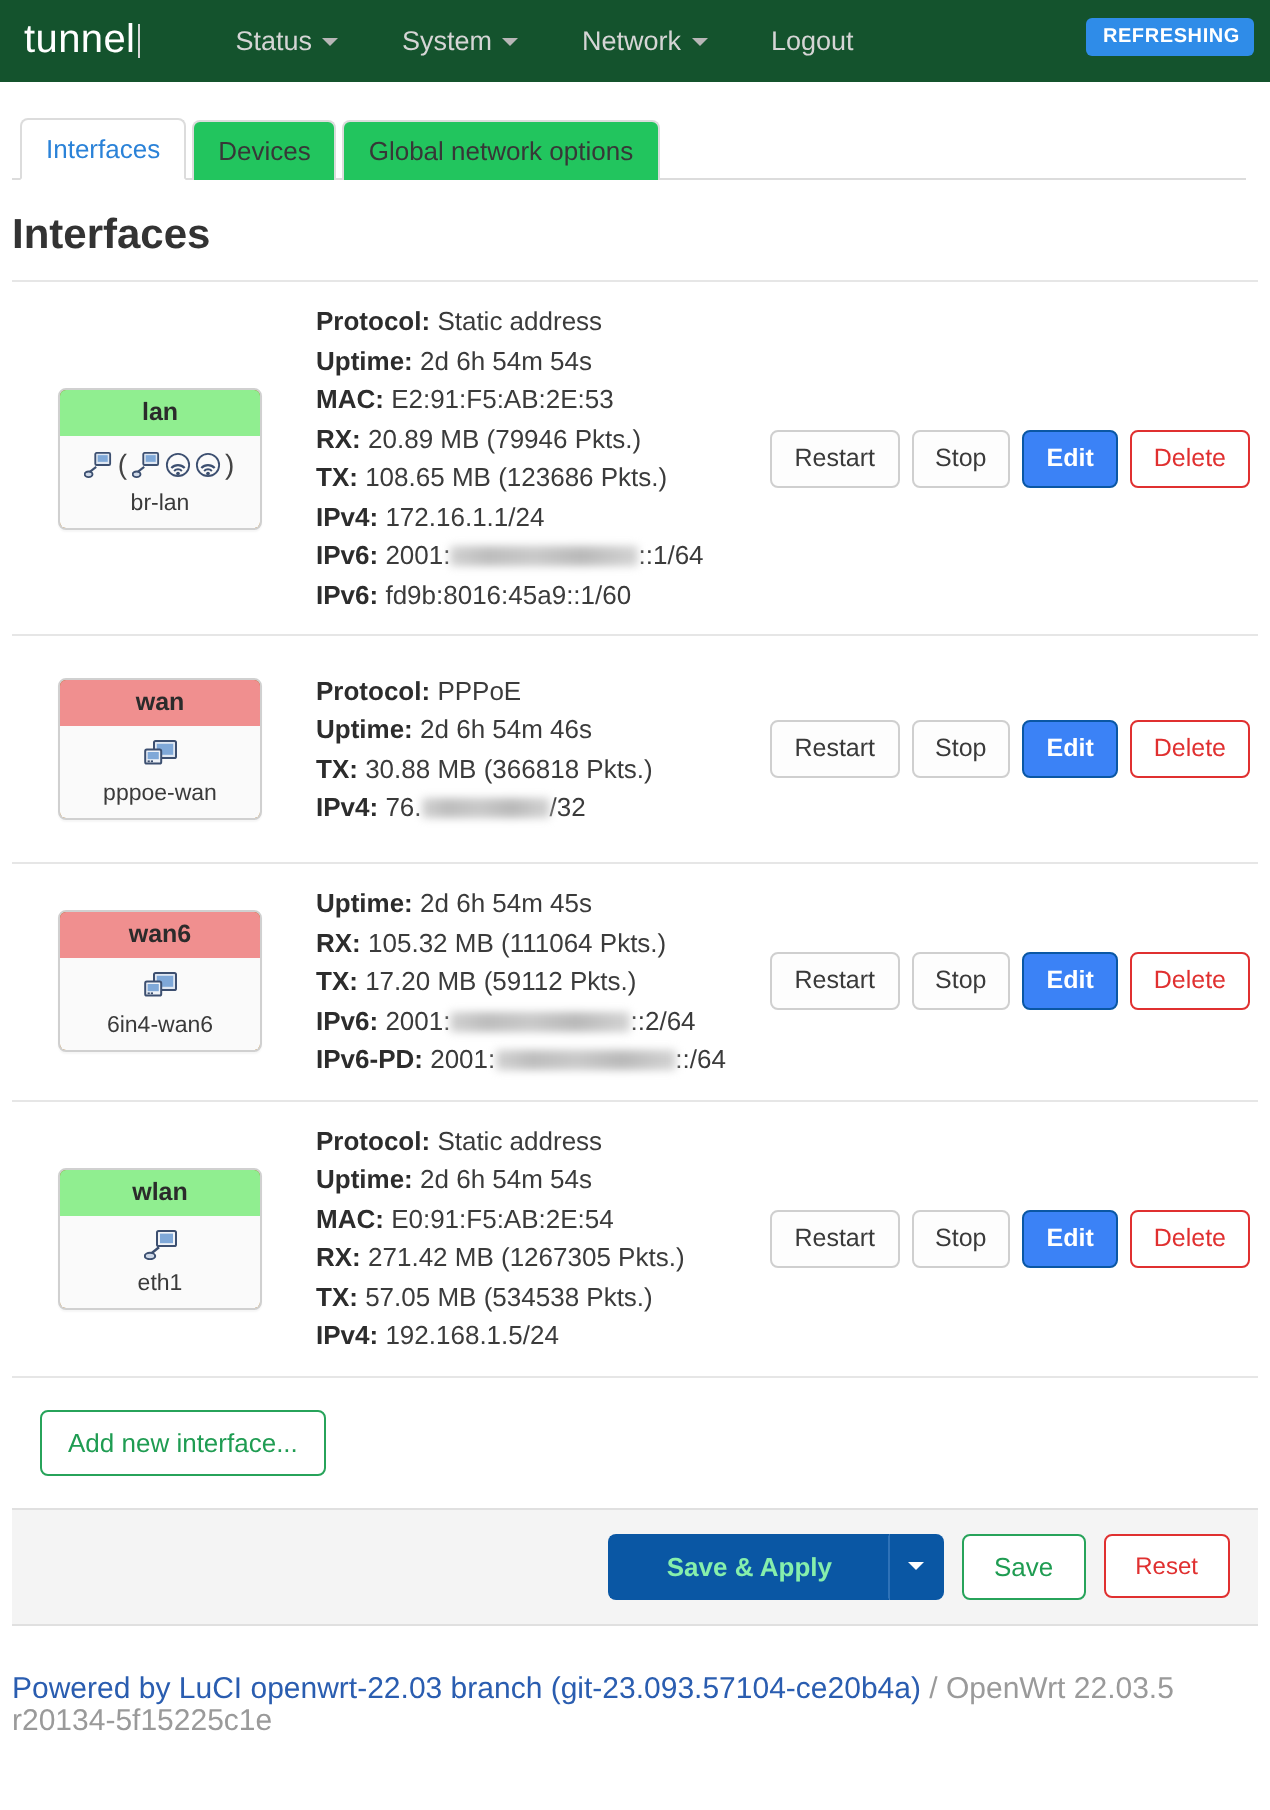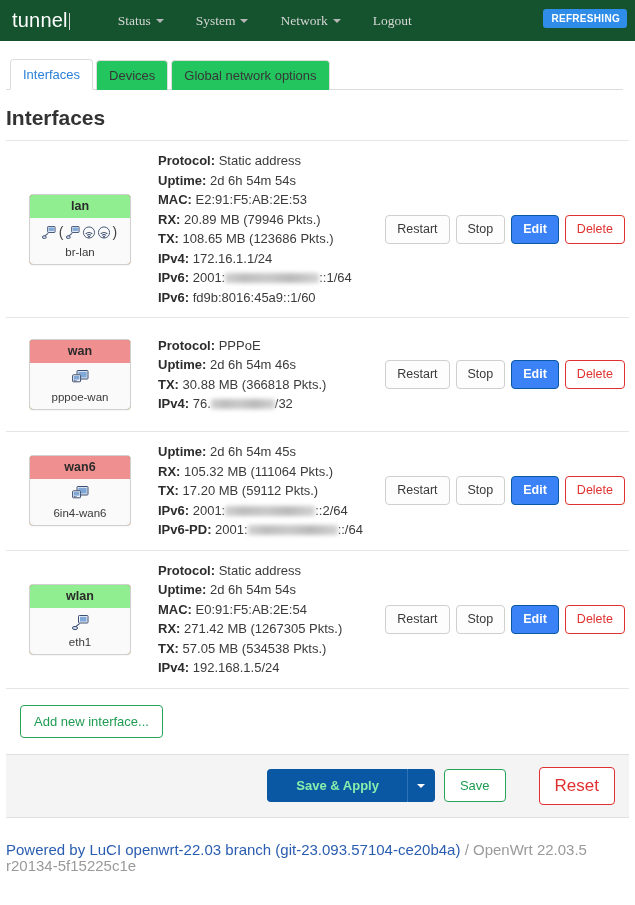--- a/index.html
+++ b/index.html
@@ -43,21 +43,20 @@
     margin-left: 1px;
   }
   .nav-items { display: flex; align-items: center; margin-left: 26px; }
   .nav-item {
     color: #d5d5d5;
     font-size: 13.5px;
     padding: 0 16px;
     white-space: nowrap;
     cursor: pointer;
     line-height: 41px;
-    font-family: Liberation Serif, serif;
   }
   .caret {
     display: inline-block;
     width: 0; height: 0;
     margin-left: 5px;
     vertical-align: 2px;
     border-left: 4px solid transparent;
     border-right: 4px solid transparent;
     border-top: 4px solid #b7b7b7;
   }
@@ -250,21 +249,21 @@
     border: 1px solid #0a57a4;
     border-left: none;
     border-radius: 0 4px 4px 0;
     color: #fff;
     padding: 8px 9px;
     display: flex;
     align-items: center;
   }
   .btn-apply-caret .caret { border-top-color: #ffffff; margin-left: 0; vertical-align: 0; }
   .btn-save { background: #fff; border: 1px solid #27a35a; color: #1f9c52; font-size: 13px; padding: 8px 15px; border-radius: 4px; }
-  .btn-reset { background: #fff; border: 1px solid #e03030; color: #e03030; font-size: 17px; padding: 8px 15px; border-radius: 4px; margin-left: 24px; }
+  .btn-reset { background: #fff; border: 1px solid #e03030; color: #e03030; font-size: 12px; padding: 8px 15px; border-radius: 4px; }
 
   
   .footer {
     font-size: 15px;
     color: #777;
     padding: 24px 0 0 6px;
     line-height: 16px;
   }
   .footer a { color: #2a5db0; text-decoration: none; }
   .footer .sep { color: #9a9a9a; }

